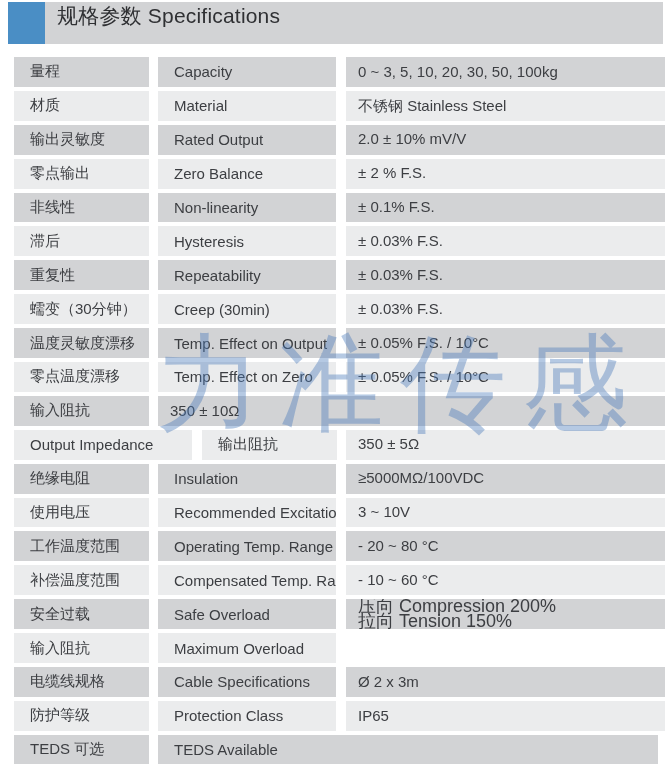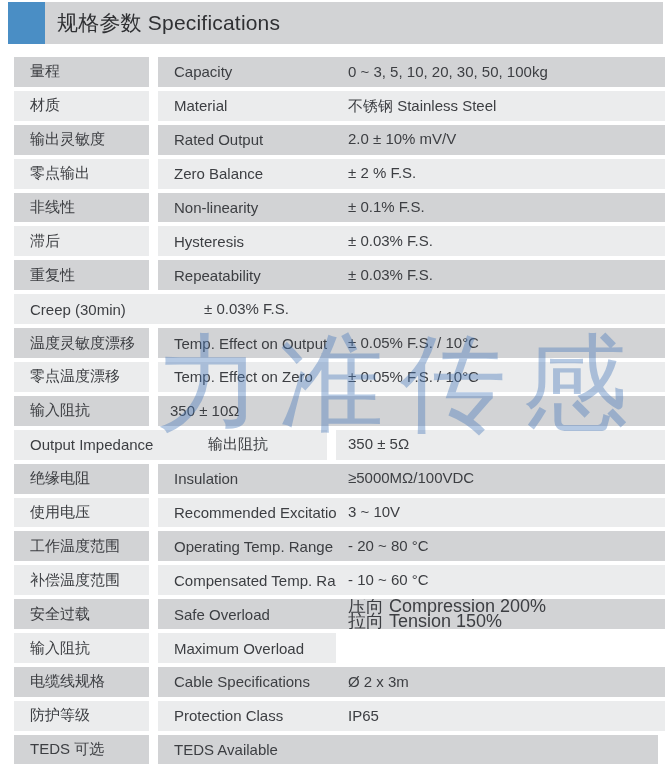--- a/index.html
+++ b/index.html
@@ -19,41 +19,41 @@
   }
   .header {
     position: absolute; top: 2px; left: 8px; width: 655px; height: 42px;
     display: flex;
   }
   .accent-square {
     width: 37px; height: 42px; background: var(--accent); flex: none;
   }
   .title-bar {
     flex: 1; background: var(--row-dark);
-    display: flex; align-items: center;
+    display: flex; 
     padding-left: 12px; box-sizing: border-box;
   }
   .page-title {
     font-size: 21px; font-weight: 500; color: #2f3033; letter-spacing: 0.2px;
   }
   .spec-table {
     position: absolute; top: 57px; left: 8px; width: 654px;
     display: flex; flex-direction: column; gap: 4px; padding-left: 6px;
   }
   .row { display: flex; height: 29.9px; flex: none; }
   .cell {
     display: flex; align-items: center;
     box-sizing: border-box;
     color: var(--text); font-size: 15px;
     overflow: hidden; white-space: nowrap;
   }
   .row.dark  .cell { background: var(--row-dark); }
   .row.light .cell { background: var(--row-light); }
   .c1 { width: 135px; flex: none; margin-right: 9px;  padding-left: 16px; }
-  .c2 { width: 178px; flex: none; margin-right: 0; padding-left: 16px; }
+  .c2 { width: 178px; flex: none; margin-right: 10px; padding-left: 16px; }
   .c3 { flex: 1; padding-left: 12px; white-space: pre-line; line-height: 1.1; }
   .c2.merged { width: auto; flex: 1; margin-right: 10px; }
   .c3.two-line { font-size: 18px; line-height: 15px; }
   .watermark {
     position: absolute; left: 156px; top: 330px;
     font-size: 106px; font-weight: 400; line-height: 1;
     letter-spacing: 16px; white-space: nowrap;
     color: var(--wm);
     pointer-events: none; z-index: 5;
   }
@@ -98,20 +98,21 @@
     <div class="cell c1">滞后</div>
     <div class="cell c2">Hysteresis</div>
     <div class="cell c3">± 0.03% F.S.</div>
   </div>
     <div class="row dark">
     <div class="cell c1">重复性</div>
     <div class="cell c2">Repeatability</div>
     <div class="cell c3">± 0.03% F.S.</div>
   </div>
     <div class="row light">
+    <div class="cell c1">蠕变（30分钟）</div>
     <div class="cell c2">Creep (30min)</div>
     <div class="cell c3">± 0.03% F.S.</div>
   </div>
     <div class="row dark">
     <div class="cell c1">温度灵敏度漂移</div>
     <div class="cell c2">Temp. Effect on Output</div>
     <div class="cell c3">± 0.05% F.S. / 10°C</div>
   </div>
     <div class="row light">
     <div class="cell c1">零点温度漂移</div>

